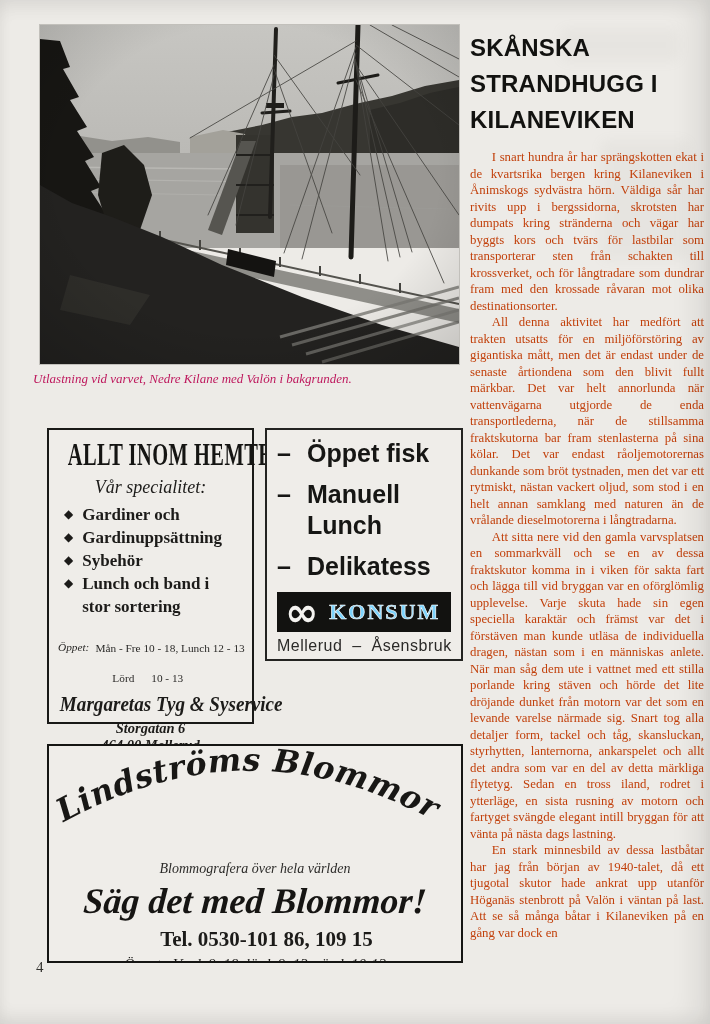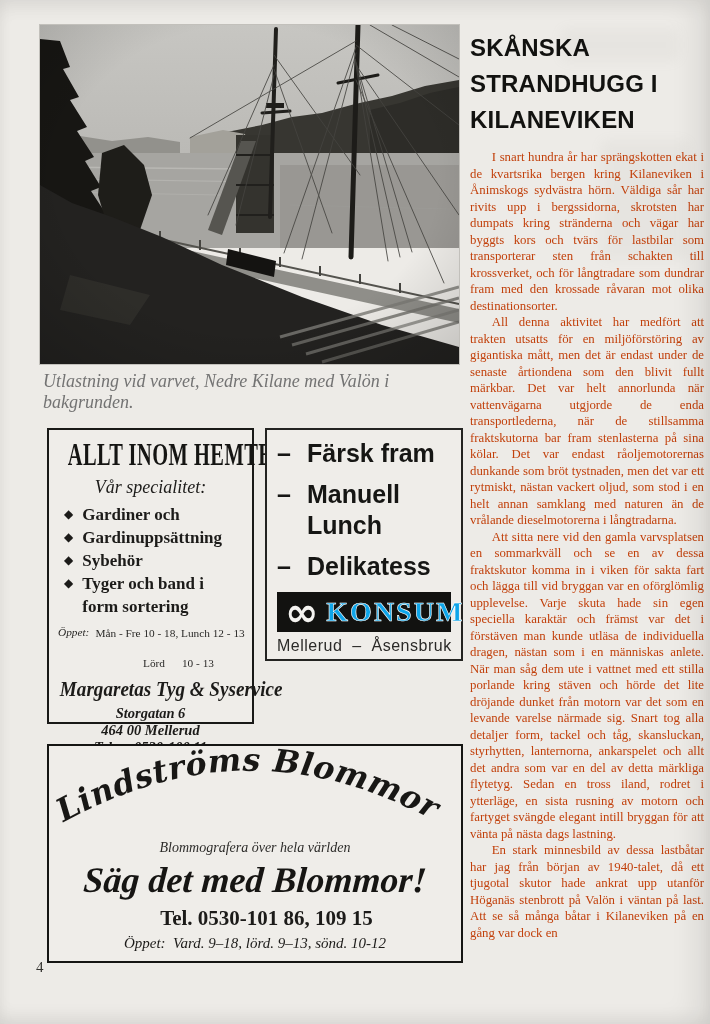--- a/index.html
+++ b/index.html
@@ -10,67 +10,67 @@
   }
   .page::after{
     content:"";position:absolute;inset:0;pointer-events:none;
     box-shadow:inset -16px 0 26px rgba(0,0,0,.07), inset 0 8px 16px rgba(0,0,0,.04), inset 0 -8px 14px rgba(0,0,0,.04);
   }
   .smudge{position:absolute;background:#9a9890;opacity:.07;filter:blur(6px);border-radius:8px;pointer-events:none;}
 
   
   .photo{position:absolute;left:40px;top:25px;width:419px;height:339px;outline:1px solid #c2c0bb;}
   .photo svg{display:block;width:100%;height:100%;}
-  .caption{position:absolute;left:43px;top:371px;width:410px;font-style:italic;font-size:18px;color:#737373;}
+  .caption{position:absolute;left:33px;top:371px;width:410px;font-style:italic;font-size:13px;color:#be185d;}
 
   
   .article{position:absolute;left:470px;top:30px;width:234px;}
   .headline{font-family:"Liberation Sans","DejaVu Sans",sans-serif;font-weight:700;font-size:24px;line-height:36px;letter-spacing:.2px;color:#121210;}
   .bodytext{margin-top:11px;}
   .bodytext p{margin:0;font-size:12.8px;line-height:16.5px;text-align:justify;text-indent:1.7em;color:#c2410c;}
 
   
   .ad-hemtextil{
     position:absolute;left:47px;top:428px;width:207px;height:296px;box-sizing:border-box;
     border:2px solid #191917;background:#efede9;padding:8px 9px 6px;text-align:center;
   }
   .ht-title{display:inline-block;font-weight:700;font-size:22px;letter-spacing:.5px;transform:scale(.93,1.42);transform-origin:center;white-space:nowrap;margin-top:4px;color:#151513;}
   .ht-sub{font-style:italic;font-weight:400;font-size:18px;margin-top:9px;}
   .ht-bullets{margin-top:5px;text-align:left;padding:0 2px 0 6px;}
   .ht-bullet{display:flex;gap:9px;font-weight:700;font-size:17px;line-height:23px;}
   .ht-bullet .dia{font-size:12px;line-height:23px;}
   .ht-bullet .bt{flex:1;}
-  .ht-hours{display:flex;gap:6px;margin-top:8px;text-align:center;font-size:11.3px;color:#2a2927;}
+  .ht-hours{display:flex;gap:6px;margin-top:23px;text-align:left;font-size:11.3px;color:#2a2927;}
   .ht-hours .lbl{font-style:italic;}
   .ht-hours .pre{white-space:pre;line-height:15px;}
   .ht-name{font-style:italic;font-weight:700;font-size:19.5px;margin-top:8px;white-space:nowrap;transform:scale(.98,1.08);}
   .ht-addr{font-style:italic;font-weight:700;font-size:14.5px;line-height:17px;margin-top:4px;}
 
   
   .ad-konsum{
     position:absolute;left:265px;top:428px;width:198px;height:233px;box-sizing:border-box;
     border:2px solid #232321;background:#efede9;padding:8px 10px 6px;
     font-family:"Liberation Sans","DejaVu Sans",sans-serif;
   }
   .fk-item{display:flex;gap:12px;font-weight:700;font-size:25px;line-height:31px;color:#161614;margin-bottom:10px;}
   .fk-item .dash{width:18px;}
   .fk-item .txt{flex:1;}
   .konsum-bar{display:flex;align-items:center;gap:8px;background:#121210;height:40px;margin-top:2px;padding:0 8px;}
   .konsum-inf{color:#f4f3f0;font-size:40px;line-height:34px;font-weight:700;font-family:"DejaVu Sans",sans-serif;}
-  .konsum-word{flex:1;text-align:center;font-family:"Liberation Serif",serif;font-weight:700;font-size:28px;letter-spacing:2px;color:#0ea5e9;-webkit-text-stroke:.6px #ffffff;}
+  .konsum-word{flex:1;text-align:center;font-family:"Liberation Serif",serif;font-weight:700;font-size:22px;letter-spacing:2px;color:#7dd3fc;-webkit-text-stroke:.6px #ffffff;}
   .konsum-loc{white-space:pre;text-align:right;font-size:16px;color:#2b2a28;margin-top:5px;letter-spacing:.5px;}
 
   
   .ad-flowers{
     position:absolute;left:47px;top:744px;width:416px;height:219px;box-sizing:border-box;
     border:2px solid #151513;background:#efede9;text-align:center;overflow:hidden;
   }
   .fl-arch{display:block;width:100%;height:86px;margin-top:2px;}
   .fl-chain{margin-top:-40px;font-size:29px;letter-spacing:7px;color:#1b1a18;}
-  .fl-tag{margin-top:6px;font-style:italic;font-size:14px;color:#2c2b29;}
+  .fl-tag{margin-top:27px;font-style:italic;font-size:14px;color:#2c2b29;}
   .fl-slogan{margin-top:3px;font-style:italic;font-weight:700;font-size:36px;transform:skewX(-4deg);color:#161513;}
   .fl-phone{margin-top:5px;font-weight:700;font-size:21px;padding-left:23px;}
   .fl-hours{margin-top:4px;font-style:italic;font-size:15px;white-space:pre;}
 
   .pagenum{position:absolute;left:36px;top:959px;font-size:15px;color:#33322f;}
 </style>
 </head>
 <body>
 
 <div class="page">
@@ -195,40 +195,40 @@
       <div class="ht-bullet">
         <span class="dia">◆</span>
         <span class="bt">Gardinuppsättning</span>
       </div>
       <div class="ht-bullet">
         <span class="dia">◆</span>
         <span class="bt">Sybehör</span>
       </div>
       <div class="ht-bullet">
         <span class="dia">◆</span>
-        <span class="bt">Tyger och band i form sortering</span>
+        <span class="bt">Lunch och band i stor sortering</span>
       </div>
     </div>
     <div class="ht-hours">
       <span class="lbl">Öppet:</span>
       <span class="pre"><span>Mån - Fre 10 - 18, Lunch 12 - 13</span><br>
       <span>Lörd      10 - 13</span></span>
     </div>
     <div class="ht-name">Margaretas Tyg &amp; Syservice</div>
     <div class="ht-addr">
       <div>Storgatan 6</div>
       <div>464 00 Mellerud</div>
       <div>Telnr: 0530-100 11</div>
     </div>
   </div>
 
   <div class="ad-konsum">
     <div class="fk-item">
       <span class="dash">–</span>
-      <span class="txt">Färsk fram</span>
+      <span class="txt">Öppet fisk</span>
     </div>
     <div class="fk-item">
       <span class="dash">–</span>
       <span class="txt">Manuell Lunch</span>
     </div>
     <div class="fk-item">
       <span class="dash">–</span>
       <span class="txt">Delikatess</span>
     </div>
     <div class="konsum-bar">

